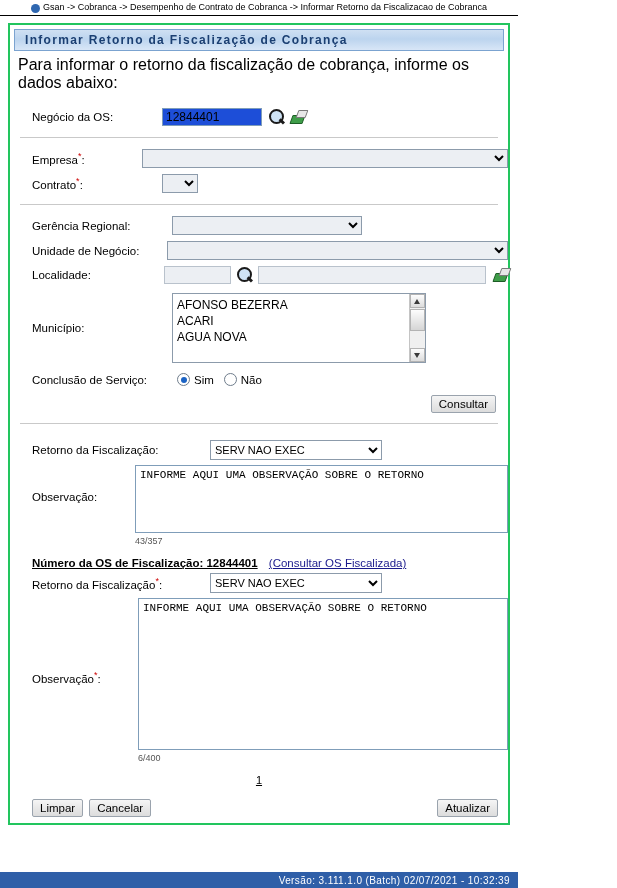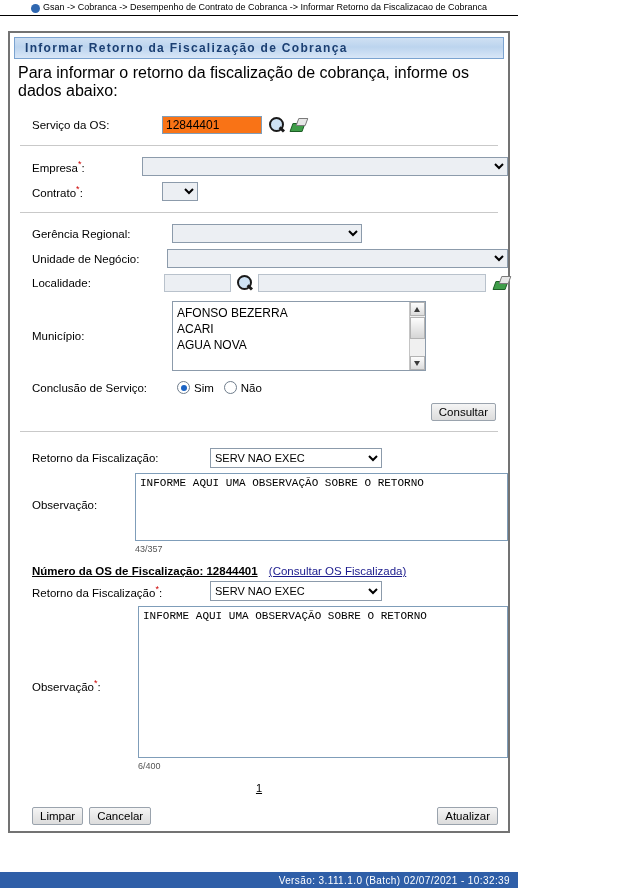--- a/index.html
+++ b/index.html
@@ -34,22 +34,22 @@
     height: 9px;
     border-radius: 50%;
     background: #2f67b0;
     margin-right: 3px;
     position: relative;
     top: 1px;
   }
 
   
   .outer {
-    margin: 15px 8px 0 8px;
-    border: 2px solid #737373;
+    margin: 7px 8px 0 8px;
+    border: 2px solid #22c55e;
     background: #ffffff;
     height: 802px;
     box-sizing: border-box;
     position: relative;
   }
   .title-bar {
     margin: 4px 4px 0 4px;
     height: 22px;
     background: linear-gradient(to bottom, #cfe0f3 0%, #bcd4ee 45%, #d8e6f7 100%);
     border: 1px solid #7ba3d0;
@@ -94,21 +94,21 @@
   }
   .req { color: #cc0000; font-size: 9px; vertical-align: super; }
 
   input.txt {
     border: 1px solid #7f9db9;
     height: 18px;
     font-size: 12px;
     font-family: "Liberation Sans", sans-serif;
     padding: 0 3px;
     box-sizing: border-box;
-    background: #f97316;
+    background: #1d4ed8;
   }
   input.txt.disabled, .fake-input {
     background: #eceff3;
     border: 1px solid #b9c2cc;
   }
   select.sel {
     height: 19px;
     font-size: 11px;
     font-family: "Liberation Sans", sans-serif;
     border: 1px solid #8c9bab;
@@ -337,21 +337,21 @@
 
     <div class="title-bar">
       <span>Informar Retorno da Fiscalização de Cobrança</span>
     </div>
 
     <div class="subtitle">Para informar o retorno da fiscalização de cobrança, informe os dados abaixo:</div>
 
     <div class="form">
 
       <div class="row" style="padding-top:10px;">
-        <span class="lbl" style="width:130px;">Serviço da OS:</span>
+        <span class="lbl" style="width:130px;">Negócio da OS:</span>
         <input class="txt" style="width: 100px;" value="12844401">
         <span class="mag" style="margin-left:6px;"></span>
         <span class="eraser" style="margin-left:4px;"></span>
       </div>
 
       <hr class="hr">
 
       <div class="row">
         <span class="lbl" style="width:130px;">
           <span>Empresa</span><span class="req">*</span>:

